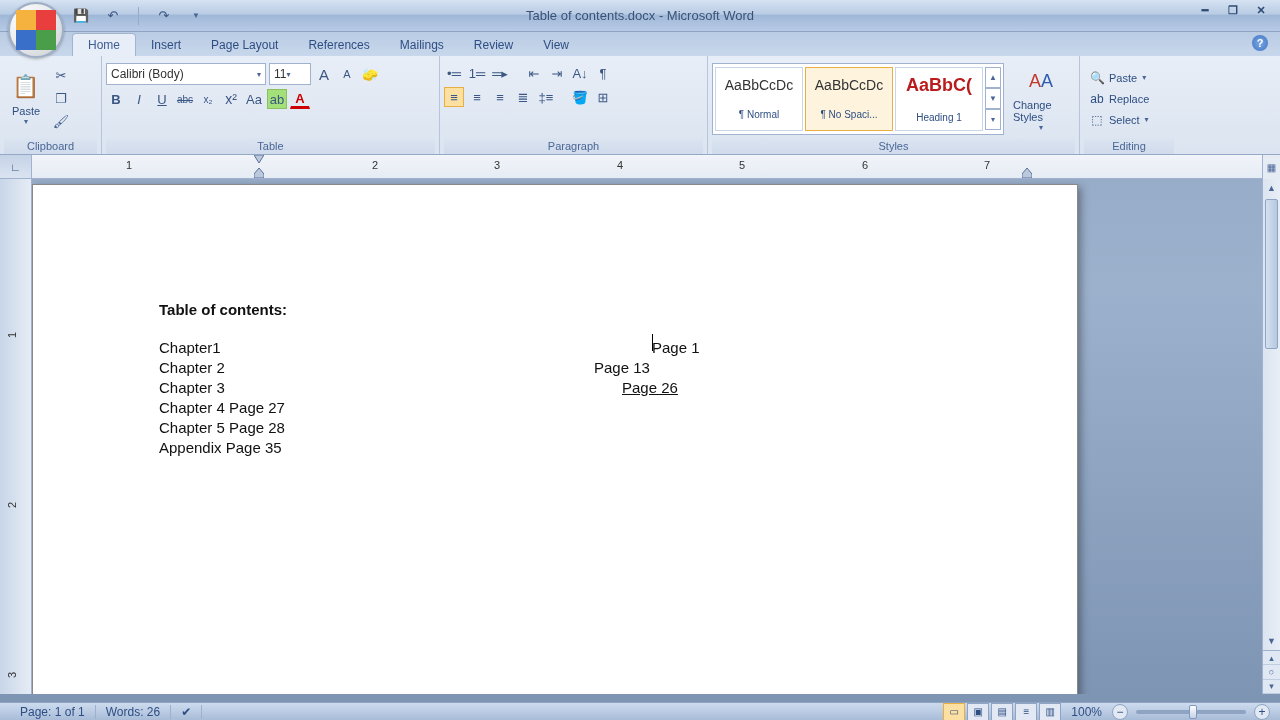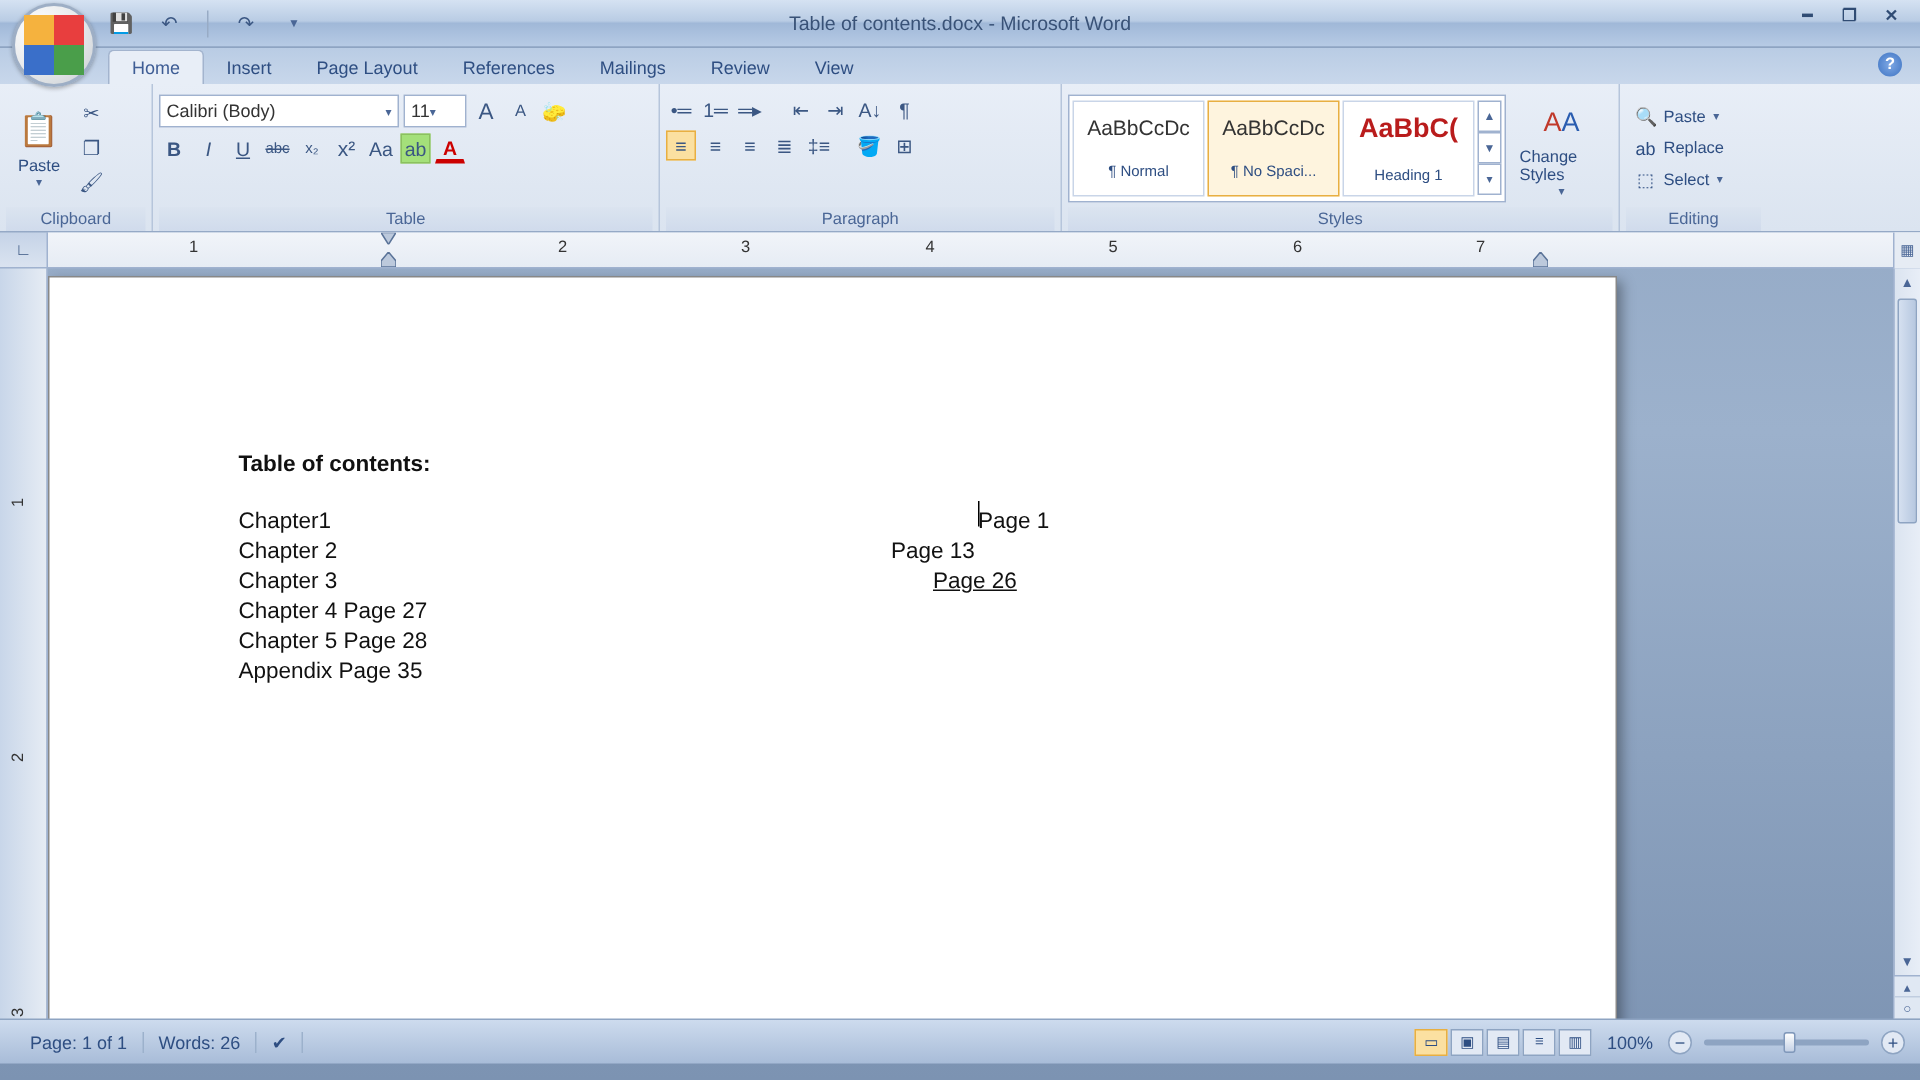--- a/index.html
+++ b/index.html
@@ -77,21 +77,21 @@
 
 .vscroll{position:absolute;right:0;top:0;bottom:44px;width:18px;background:linear-gradient(to right,#dbe4f0 0%,#e8eef7 100%);border-left:1px solid #a0b2cf}
 .vscroll .thumb{position:absolute;left:2px;right:2px;top:20px;height:150px;background:linear-gradient(to right,#d5e0f0 0%,#b7c8e0 100%);border:1px solid #8ea4c2;border-radius:2px}
 .vscroll .arr{position:absolute;left:0;right:0;height:18px;display:flex;align-items:center;justify-content:center;font-size:9px;color:#4a6696}
 .vscroll .arr.up{top:0}
 .vscroll .arr.dn{bottom:0}
 .browse-ctrl{position:absolute;right:0;bottom:0;width:18px;height:44px;border-left:1px solid #a0b2cf;border-top:1px solid #a0b2cf;background:#e0e8f3;display:flex;flex-direction:column}
 .browse-ctrl div{flex:1;display:flex;align-items:center;justify-content:center;font-size:9px;color:#4a6696;border-bottom:1px solid #c0cde0}
 
 
-.statusbar{position:absolute;left:0;right:0;bottom:11px;height:30px;background:linear-gradient(to bottom,#cddbee 0%,#a8bcd8 100%);border-top:1px solid #8ea4c2;display:flex;align-items:center;font-size:12px;color:#2e4e82;padding:0 10px}
+.statusbar{position:absolute;left:0;right:0;bottom:0;height:18px;background:linear-gradient(to bottom,#cddbee 0%,#a8bcd8 100%);border-top:1px solid #8ea4c2;display:flex;align-items:center;font-size:12px;color:#2e4e82;padding:0 10px}
 .status-seg{padding:0 10px;border-right:1px solid #9cb1cc}
 .status-right{margin-left:auto;display:flex;align-items:center;gap:2px}
 .view-btn{width:22px;height:18px;border:1px solid #8ea4c2;display:flex;align-items:center;justify-content:center;font-size:10px;background:#e2e9f4}
 .view-btn.active{background:#fbe0a1;border-color:#e8af42}
 .zoom{margin:16px 8px;font-size:12px}
 .zoom-slider{width:110px;height:4px;background:#8ea4c2;position:relative;margin:0 6px;border-radius:2px}
 .zoom-slider .tick{position:absolute;left:50%;top:-3px;width:1px;height:10px;background:#4a6696}
 .zoom-slider .knob{position:absolute;left:48%;top:-5px;width:8px;height:14px;background:linear-gradient(to bottom,#fff 0%,#c4d1e5 100%);border:1px solid #8098ba;border-radius:2px}
 .zoom-end{width:16px;height:16px;border:1px solid #8ea4c2;border-radius:50%;display:flex;align-items:center;justify-content:center;font-size:12px;background:#e2e9f4}
 </style>

